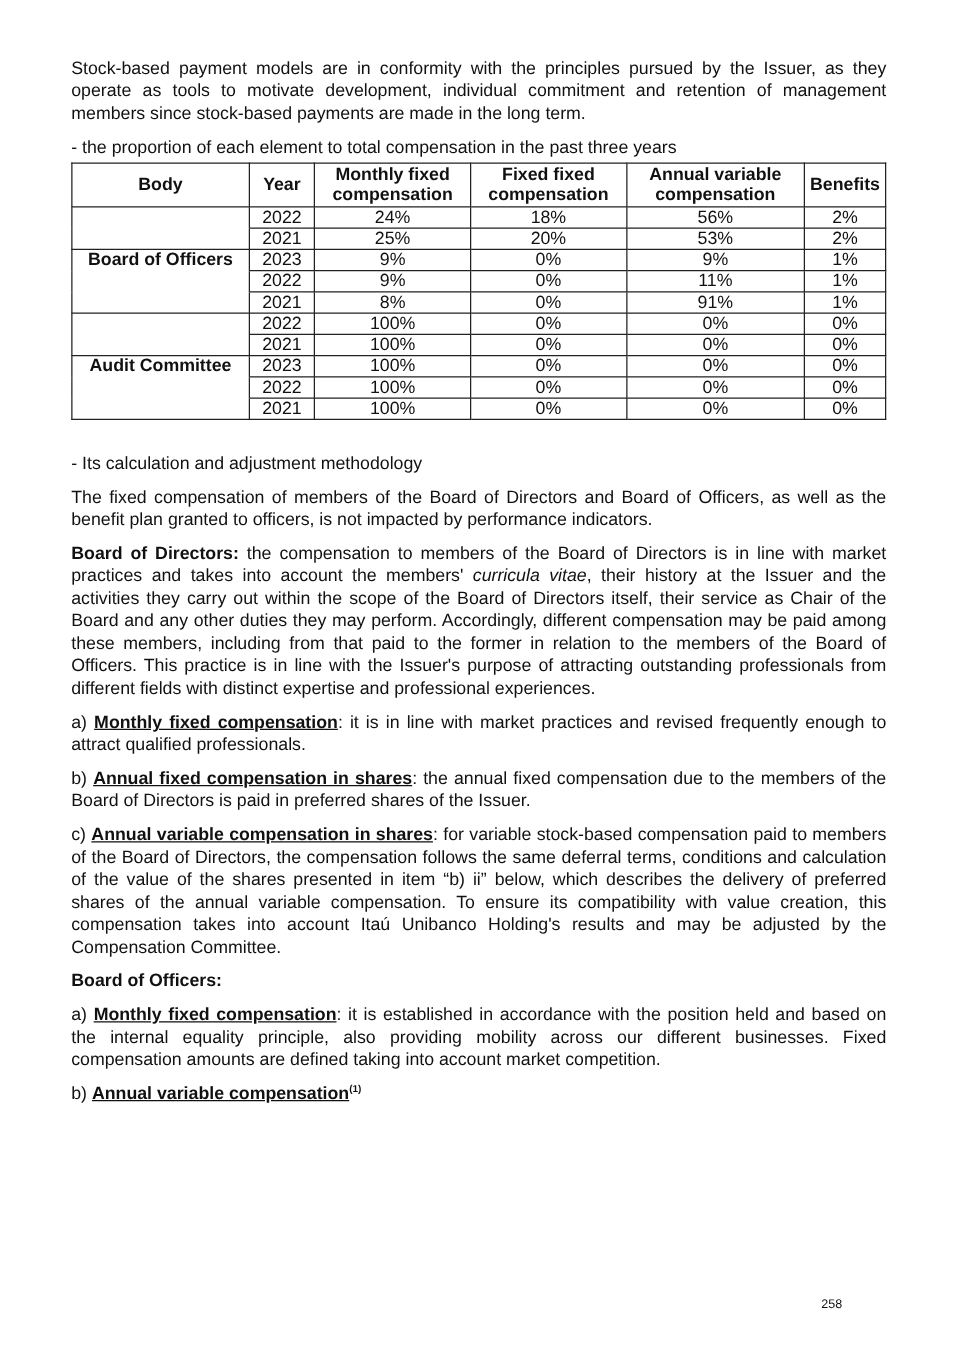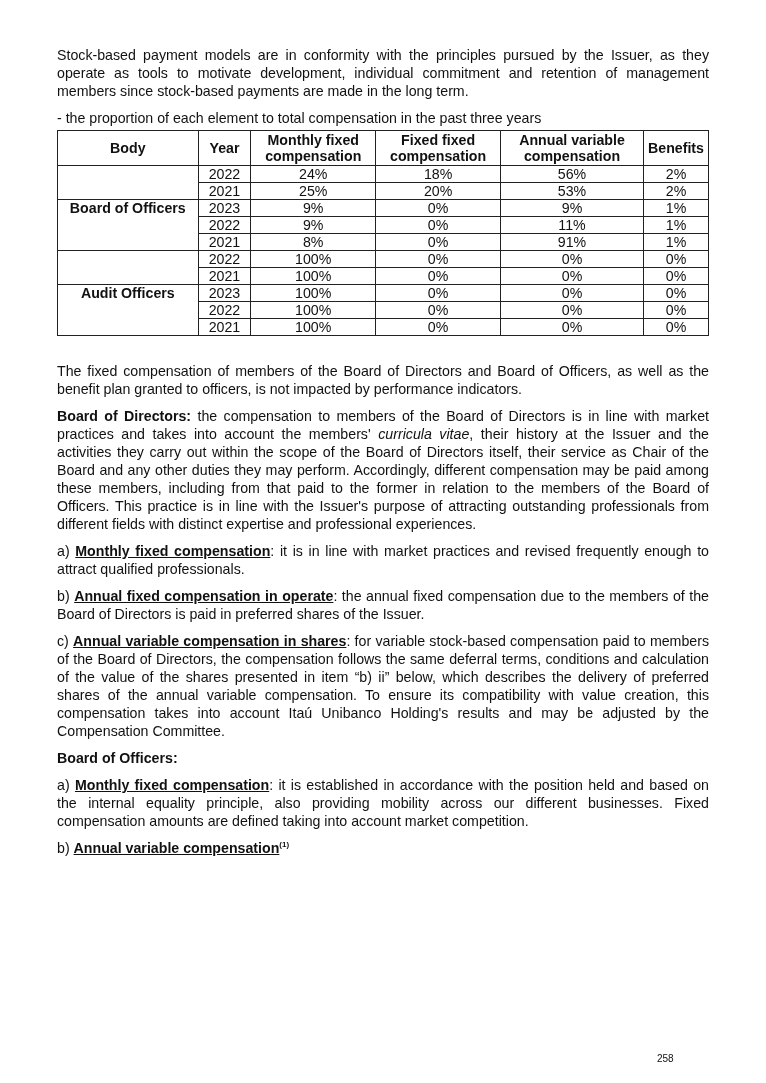--- a/index.html
+++ b/index.html
@@ -16,21 +16,21 @@
     th, td { border: 1px solid #222; padding: 0 4px; text-align: center; }
     th { font-weight: bold; height: 34px; }
     th.body, td.body { text-align: center; font-weight: bold; vertical-align: top; }
     td { height: 16px; }
     .grp-top td { border-top: 1.5px solid #222; }
     td.body { border-bottom: 1px solid #222; }
     .mid td.body, .last td.body { border-top: none; }
     .first td.body { border-bottom: none; }
     .mid td.body { border-bottom: none; }
     .spacer { height: 26px; }
-    .pagenum { position: absolute; left: 657px; top: 1038px; font-size: 10px; margin-top: 15px; }
+    .pagenum { position: absolute; left: 657px; top: 1038px; font-size: 10px; }
     sup { font-size: 8px; line-height: 0; }
   </style>
 </head>
 <body>
 
 <div class="page">
   <p>Stock-based payment models are in conformity with the principles pursued by the Issuer, as they operate as tools to motivate development, individual commitment and retention of management members since stock-based payments are made in the long term.</p>
   <p style="margin-bottom:3px;">- the proportion of each element to total compensation in the past three years</p>
 
   <table>
@@ -95,21 +95,21 @@
         </tr>
         <tr class="last">
           <td class="body"></td>
           <td>2021</td>
           <td>100%</td>
           <td>0%</td>
           <td>0%</td>
           <td>0%</td>
         </tr>
         <tr class="grp-top first">
-          <td class="body">Audit Officers</td>
+          <td class="body">Audit Committee</td>
           <td>2023</td>
           <td>100%</td>
           <td>0%</td>
           <td>0%</td>
           <td>0%</td>
         </tr>
         <tr class="mid">
           <td class="body"></td>
           <td>2022</td>
           <td>100%</td>
@@ -123,23 +123,24 @@
           <td>100%</td>
           <td>0%</td>
           <td>0%</td>
           <td>0%</td>
         </tr>
       </tbody>
   </table>
 
   <div class="spacer"></div>
 
+  <p>- Its calculation and adjustment methodology</p>
   <p>The fixed compensation of members of the Board of Directors and Board of Officers, as well as the benefit plan granted to officers, is not impacted by performance indicators.</p>
   <p><span class="b">Board of Directors:</span><span> the compensation to members of the Board of Directors is in line with market practices and takes into account the members' </span><span class="i">curricula vitae</span><span>, their history at the Issuer and the activities they carry out within the scope of the Board of Directors itself, their service as Chair of the Board and any other duties they may perform. Accordingly, different compensation may be paid among these members, including from that paid to the former in relation to the members of the Board of Officers. This practice is in line with the Issuer's purpose of attracting outstanding professionals from different fields with distinct expertise and professional experiences.</span></p>
   <p><span>a) </span><span class="u">Monthly fixed compensation</span><span>: it is in line with market practices and revised frequently enough to attract qualified professionals.</span></p>
-  <p><span>b) </span><span class="u">Annual fixed compensation in operate</span><span>: the annual fixed compensation due to the members of the Board of Directors is paid in preferred shares of the Issuer.</span></p>
+  <p><span>b) </span><span class="u">Annual fixed compensation in shares</span><span>: the annual fixed compensation due to the members of the Board of Directors is paid in preferred shares of the Issuer.</span></p>
   <p><span>c) </span><span class="u">Annual variable compensation in shares</span><span>: for variable stock-based compensation paid to members of the Board of Directors, the compensation follows the same deferral terms, conditions and calculation of the value of the shares presented in item “b) ii” below, which describes the delivery of preferred shares of the annual variable compensation. To ensure its compatibility with value creation, this compensation takes into account Itaú Unibanco Holding's results and may be adjusted by the Compensation Committee.</span></p>
   <p class="b">Board of Officers:</p>
   <p><span>a) </span><span class="u">Monthly fixed compensation</span><span>: it is established in accordance with the position held and based on the internal equality principle, also providing mobility across our different businesses. Fixed compensation amounts are defined taking into account market competition.</span></p>
   <p><span>b) </span><span class="u">Annual variable compensation</span><sup class="b">(1)</sup></p>
 </div>
 
 <div class="pagenum">258</div>
 
 </body></html>

